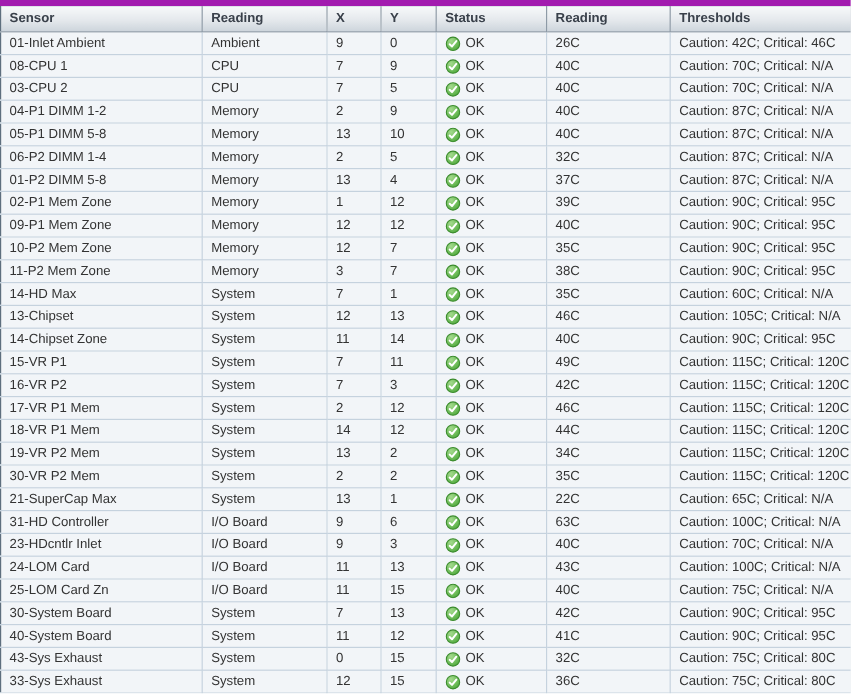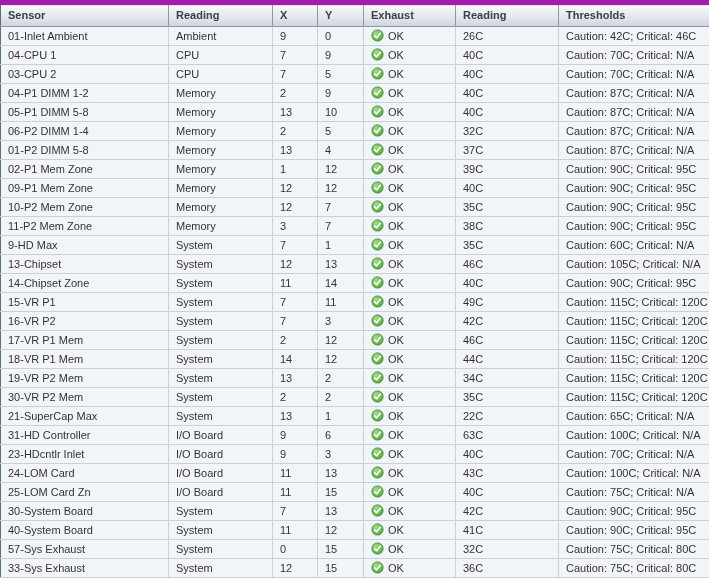--- a/index.html
+++ b/index.html
@@ -48,21 +48,21 @@
     padding: 2px 4px 2px 7px;
     line-height: 14px;
     white-space: nowrap;
     overflow: hidden;
   }
   td.status-cell {
     padding-left: 6px;
   }
   .status-inner {
     display: flex;
-    align-items: flex-start;
+    align-items: flex-end;
     gap: 4px;
   }
   .status-icon {
     display: inline-flex;
     width: 13px;
     height: 13px;
     flex: 0 0 13px;
   }
   .status-icon svg {
     display: block;
@@ -82,21 +82,21 @@
         <col style="width:92px">
         <col style="width:103px">
         <col style="width:151px">
       </colgroup>
       <thead>
         <tr>
           <th>Sensor</th>
           <th>Reading</th>
           <th>X</th>
           <th>Y</th>
-          <th>Exhaust</th>
+          <th>Status</th>
           <th>Reading</th>
           <th>Thresholds</th>
         </tr>
       </thead>
       <tbody id="sensor-rows">
   <tr>
     <td>01-Inlet Ambient</td>
     <td>Ambient</td>
     <td>9</td>
     <td>0</td>
@@ -115,21 +115,21 @@
           </svg>
         </span>
         <span>OK</span>
       </span>
     </td>
     <td>26C</td>
     <td>Caution: 42C; Critical: 46C</td>
   </tr>
 
   <tr>
-    <td>04-CPU 1</td>
+    <td>08-CPU 1</td>
     <td>CPU</td>
     <td>7</td>
     <td>9</td>
     <td class="status-cell">
       <span class="status-inner">
         <span class="status-icon">
           <svg viewBox="0 0 14 14" width="13" height="13" aria-hidden="true">
             <defs>
               <radialGradient id="okGrad" cx="35%" cy="28%" r="80%">
                 <stop offset="0%" stop-color="#a4da8d"></stop>
@@ -375,21 +375,21 @@
           </svg>
         </span>
         <span>OK</span>
       </span>
     </td>
     <td>38C</td>
     <td>Caution: 90C; Critical: 95C</td>
   </tr>
 
   <tr>
-    <td>9-HD Max</td>
+    <td>14-HD Max</td>
     <td>System</td>
     <td>7</td>
     <td>1</td>
     <td class="status-cell">
       <span class="status-inner">
         <span class="status-icon">
           <svg viewBox="0 0 14 14" width="13" height="13" aria-hidden="true">
             <defs>
               <radialGradient id="okGrad" cx="35%" cy="28%" r="80%">
                 <stop offset="0%" stop-color="#a4da8d"></stop>
@@ -791,21 +791,21 @@
           </svg>
         </span>
         <span>OK</span>
       </span>
     </td>
     <td>41C</td>
     <td>Caution: 90C; Critical: 95C</td>
   </tr>
 
   <tr>
-    <td>57-Sys Exhaust</td>
+    <td>43-Sys Exhaust</td>
     <td>System</td>
     <td>0</td>
     <td>15</td>
     <td class="status-cell">
       <span class="status-inner">
         <span class="status-icon">
           <svg viewBox="0 0 14 14" width="13" height="13" aria-hidden="true">
             <defs>
               <radialGradient id="okGrad" cx="35%" cy="28%" r="80%">
                 <stop offset="0%" stop-color="#a4da8d"></stop>

